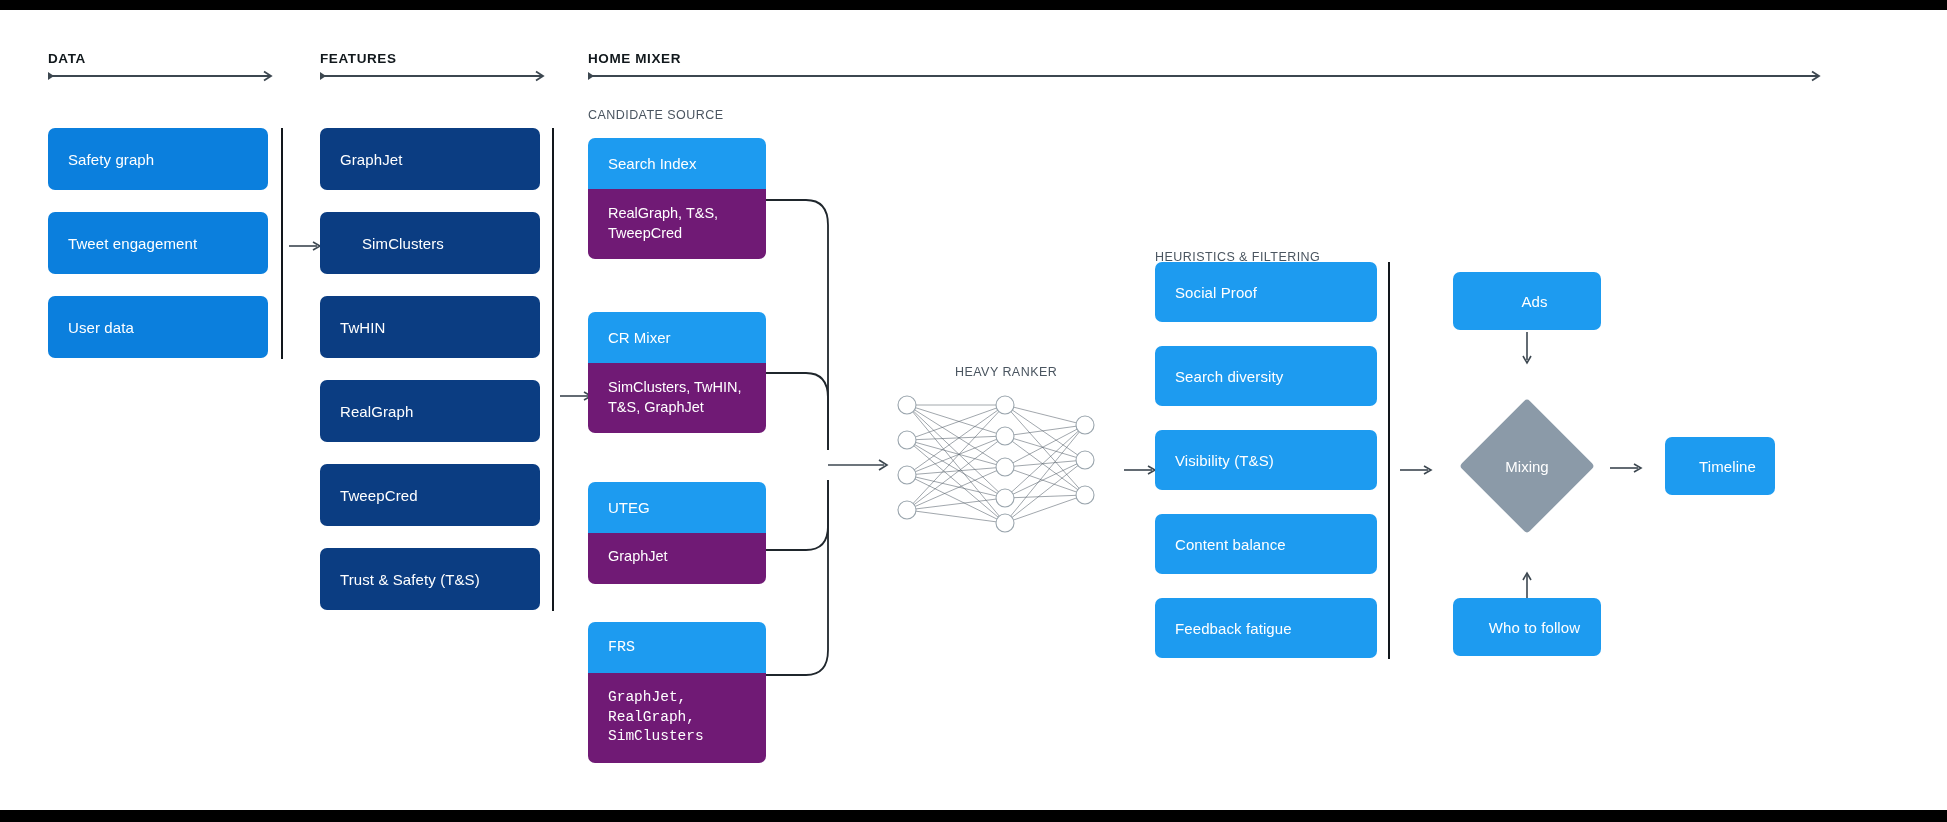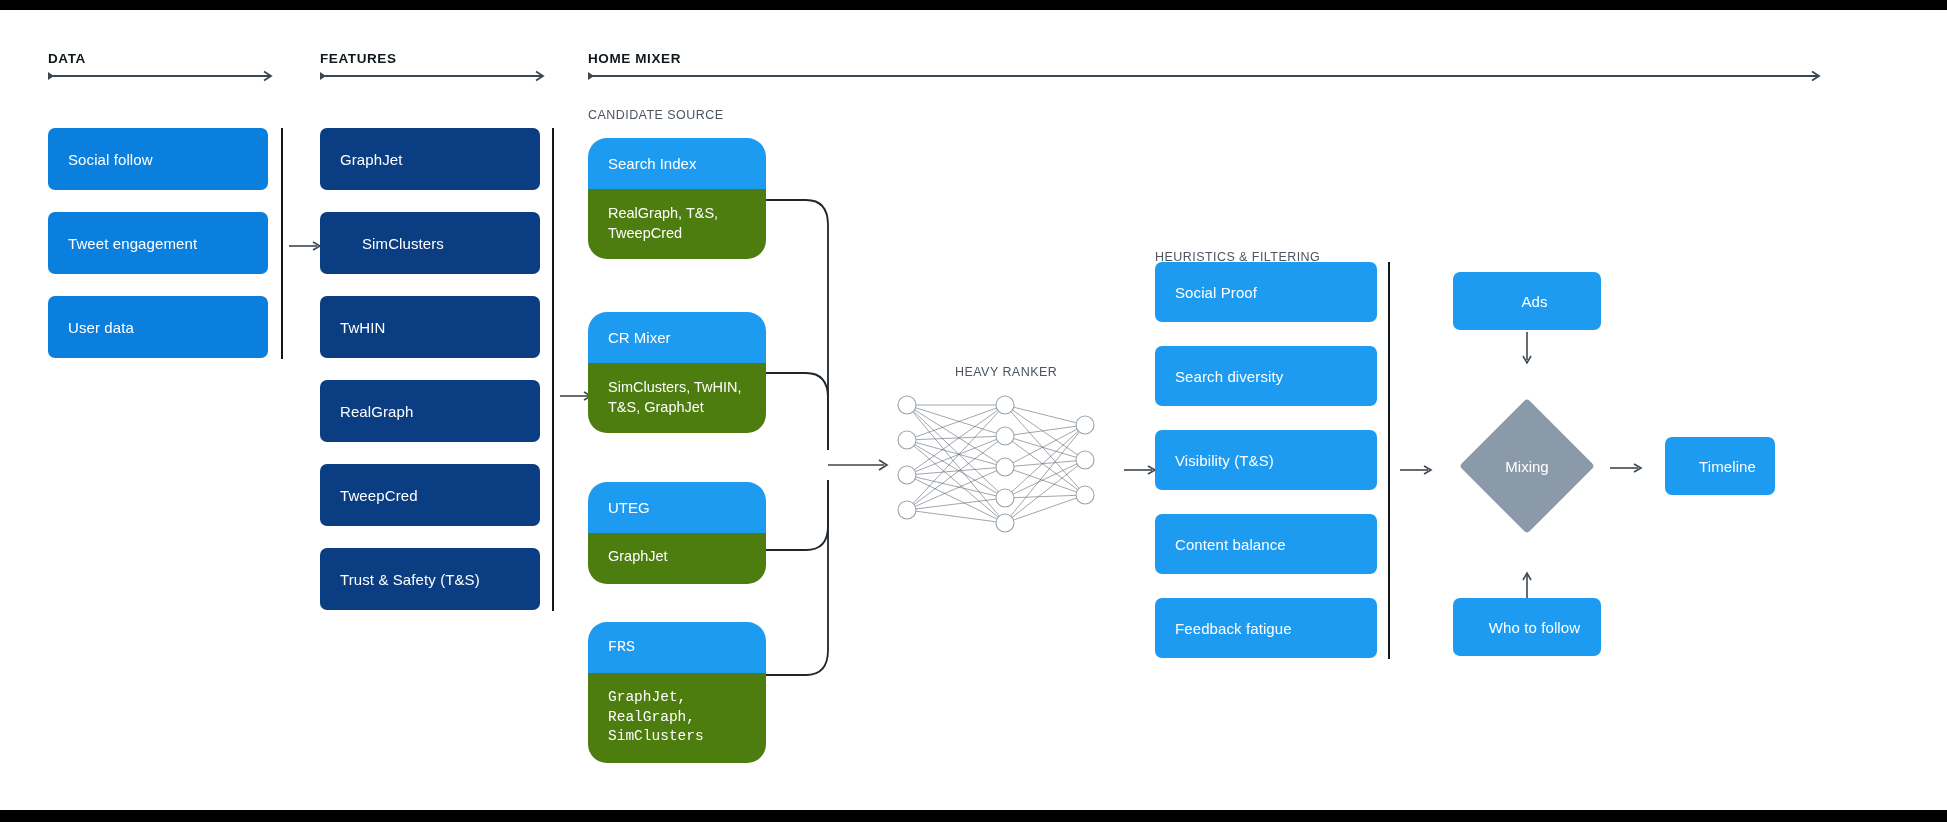--- a/index.html
+++ b/index.html
@@ -38,27 +38,27 @@
     color:#fff;box-sizing:border-box;
     padding-left:20px;
     font-size:15px;
     letter-spacing:.1px;
   }
   .box.navy{background:#0b3d82;}
   .box.blue{background:#0b7fdd;}
   .box.lblue{background:#1d9bf0;}
 
   
-  .card{width:178px;border-radius:19px;overflow:hidden;}
+  .card{width:178px;border-radius:7px;overflow:hidden;}
   .card .hd{
     background:#1d9bf0;color:#fff;font-size:15px;
     padding:17px 0 17px 20px;box-sizing:border-box;
   }
   .card .bd{
-    background:#4d7c0f;color:#fff;font-size:14.5px;
+    background:#701a75;color:#fff;font-size:14.5px;
     line-height:1.35;
     padding:15px 14px 16px 20px;box-sizing:border-box;
   }
 
   
   .box.center{justify-content:center;padding-left:15px;}
 
   
   .divider{width:1.6px;background:#12171c;}
 
@@ -116,21 +116,21 @@
     </svg>
   </div>
 
   <div class="abs sub-title" style="left:588px;top:98px;">CANDIDATE SOURCE</div>
 
   <div class="abs sub-title" style="left:1155px;top:240px;">HEURISTICS &amp; FILTERING</div>
 
   <div class="abs nn-title" style="left:955px;top:355px;">HEAVY RANKER</div>
 
   <div class="abs box blue" style="left:48px;top:118px;width:220px;height:62px;">
-    <span>Social follow</span>
+    <span>Safety graph</span>
   </div>
   <div class="abs box blue" style="left:48px;top:202px;width:220px;height:62px;">
     <span>Tweet engagement</span>
   </div>
   <div class="abs box blue" style="left:48px;top:286px;width:220px;height:62px;">
     <span>User data</span>
   </div>
 
   <div class="abs divider" style="left:281px;top:118px;height:231px;"></div>
 

